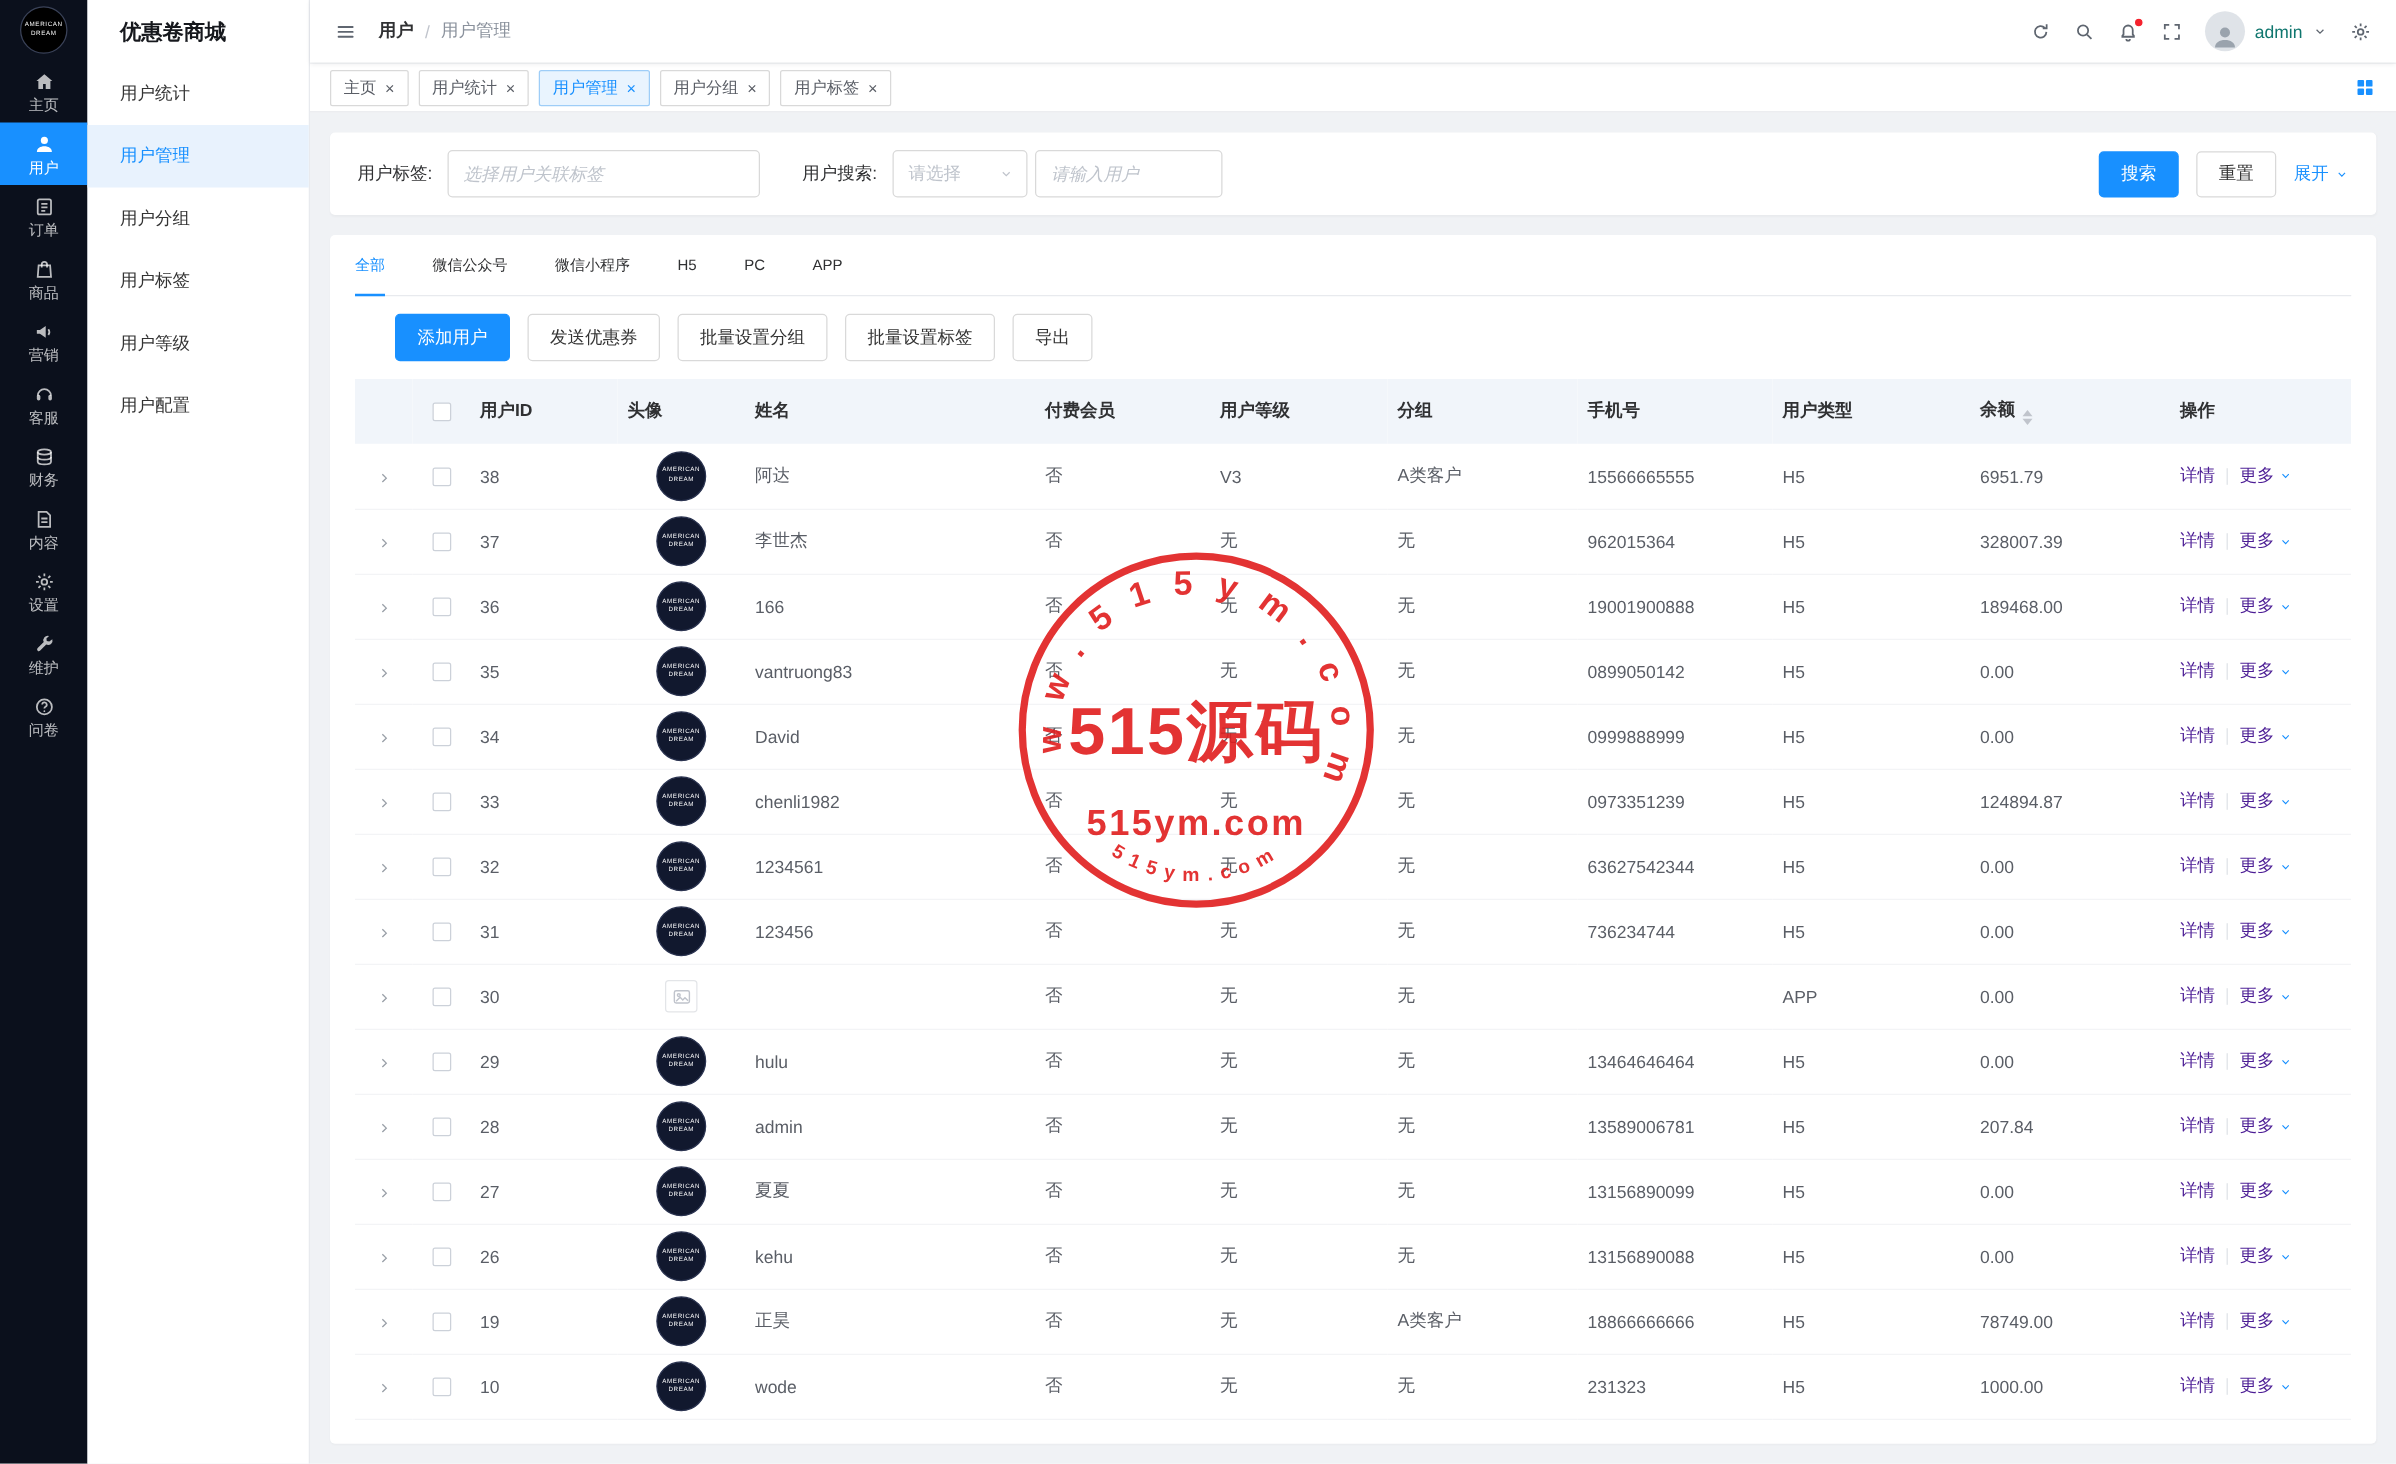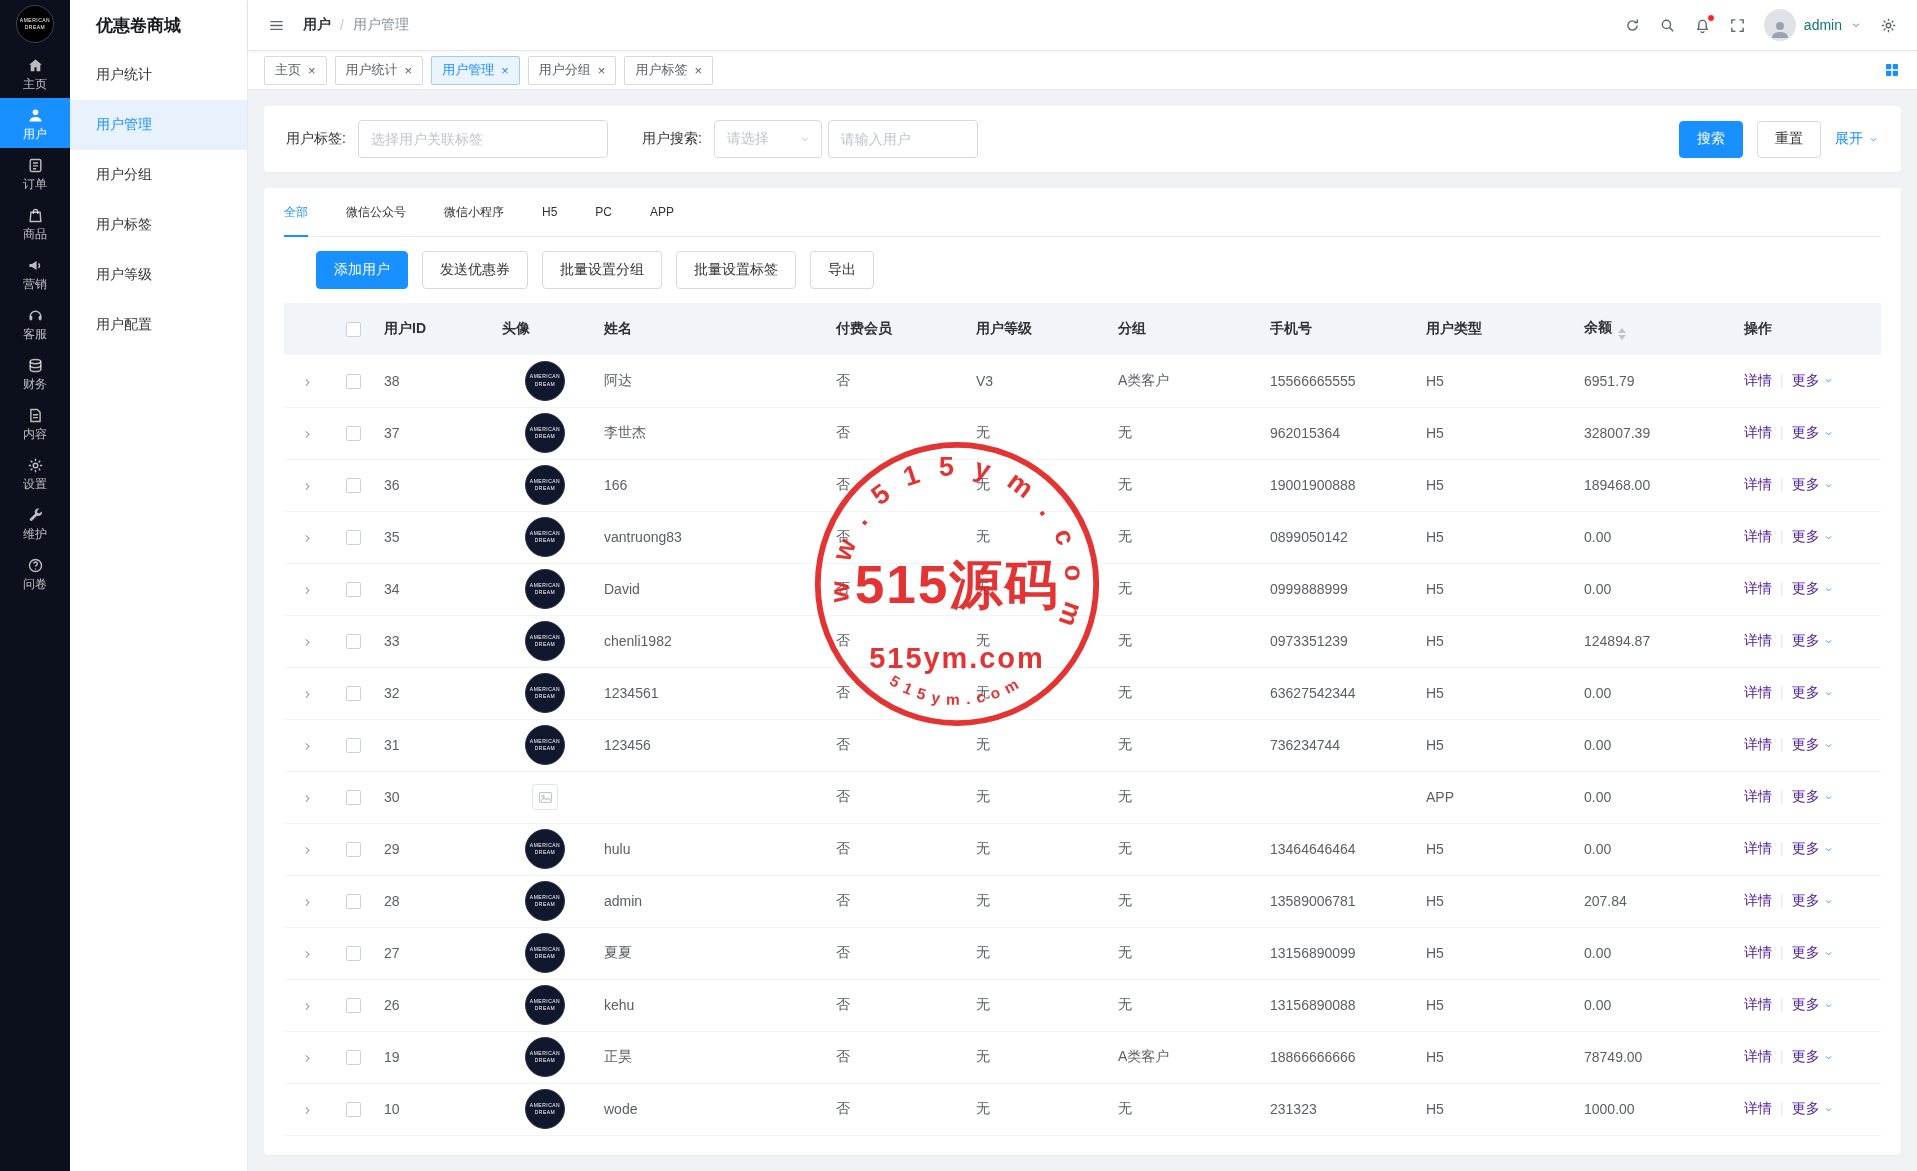--- a/index.html
+++ b/index.html
@@ -60,21 +60,21 @@
   .grid-btn { width:18px; height:18px; color:#1890ff; display:inline-flex; cursor:pointer; }
   .grid-btn svg { width:100%; height:100%; }
 
   
   .content { flex:1; padding:16px; display:flex; flex-direction:column; gap:16px; overflow:hidden; }
   .filter-card { background:#fff; border-radius:4px; padding:14px 22px; display:flex; align-items:center;
                  flex-shrink:0; box-shadow:0 1px 2px rgba(0,0,0,.03); }
   .filter-item { display:flex; align-items:center; margin-right:34px; }
   .filter-label { margin-right:12px; color:#303133; font-size:14px; white-space:nowrap; }
   .f-input { height:38px; border:1px solid #d9d9d9; border-radius:4px; padding:0 12px; font-size:14px;
-             color:#333; outline:none; font-family:inherit; background:#fff; }
+             color:#333; outline:none; font-family:inherit; background:#fff;font-style:italic; }
   .f-input::placeholder { color:#bfc4cc; }
   .f-select { height:38px; border:1px solid #d9d9d9; border-radius:4px; padding:0 10px 0 12px; background:#fff;
               display:flex; align-items:center; justify-content:space-between; gap:8px; cursor:pointer; }
   .f-select .ph { color:#bfc4cc; font-size:14px; white-space:nowrap; }
   .sel-arrow { width:12px; height:12px; color:#c0c4cc; display:inline-flex; }
   .sel-arrow svg { width:100%; height:100%; }
   .w-tag { width:250px; } .w-level { width:238px; } .w-stype { width:108px; } .w-squery { width:150px; margin-left:6px; }
   .filter-actions { margin-left:auto; display:flex; align-items:center; gap:14px;padding-left:13px; }
   .btn { height:37px; padding:0 17px; border-radius:4px; border:1px solid #d9d9d9; background:#fff; font-size:14px;
          color:#333; cursor:pointer; font-family:inherit; white-space:nowrap; }

